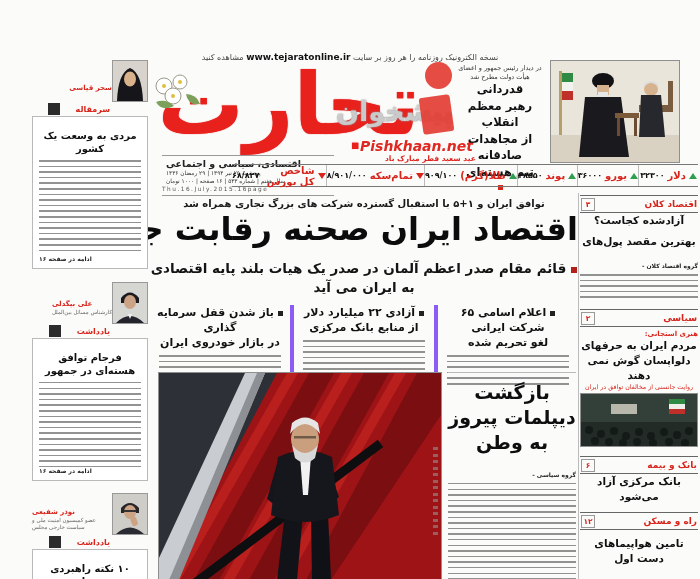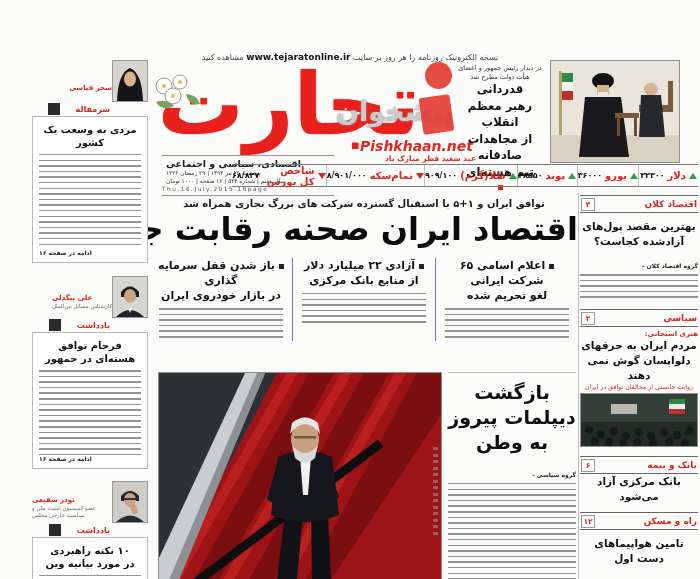--- a/index.html
+++ b/index.html
@@ -37,21 +37,21 @@
   .arr{width:0;height:0;border-left:4px solid transparent;border-right:4px solid transparent;}
   .arr.up{border-bottom:6px solid #2e9e4f;}
   .arr.down{border-top:6px solid #d8251c;}
   
   .main-kicker{font-size:10px;font-weight:bold;color:#1a1a1a;}
   .main-title{font-size:32px;font-weight:bold;color:#0c0c0c;white-space:nowrap;line-height:40px;}
   .main-sub{font-size:13.5px;font-weight:bold;color:#141414;}
   .sqr{display:inline-block;width:6px;height:6px;background:#b3201a;margin-left:5px;}
   .sqb{display:inline-block;width:5px;height:5px;background:#222;margin-left:4px;}
   .b3{display:flex;direction:rtl;}
-  .b3 .cell{flex:1;border-left:1px solid #8b5cf6;padding:0 6px;}
+  .b3 .cell{flex:1;border-left:4px solid #8b5cf6;padding:0 6px;}
   .b3 .cell:last-child{border-left:none;}
   .b3 .t{font-size:11px;font-weight:bold;color:#111;line-height:15px;text-align:center;}
   .bars{background:repeating-linear-gradient(to bottom,#6f6f6f 0 1.5px,transparent 1.5px 5.6px);
         opacity:.75;}
   .leadin{font-size:6px;font-weight:bold;color:#222;line-height:7px;}
   
   .zarif-title{font-size:19px;font-weight:bold;color:#0e0e0e;line-height:25px;}
   
   .sb{width:118px;}
   .sb-head{display:flex;direction:ltr;align-items:center;border-top:1px solid #666;
@@ -64,21 +64,21 @@
   .sb-subline{font-size:6.3px;color:#d8251c;text-align:center;}
   
   .lc{width:116px;}
   .lc-author{display:flex;direction:rtl;align-items:center;}
   .lc-photo{width:34px;height:40px;border:1px solid #999;background:#ddd;flex:0 0 auto;overflow:hidden;}
   .lc-name{font-size:7px;font-weight:bold;color:#d8251c;text-align:left;line-height:9px;}
   .lc-role{font-size:5.5px;color:#666;text-align:left;line-height:7px;}
   .lc-tag{display:flex;direction:rtl;align-items:center;gap:16px;padding-right:38px;height:14px;}
   .lc-tag .lbl{font-size:8px;font-weight:bold;color:#d8251c;}
   .lc-tag .blk{width:12px;height:12px;background:#2b2b2b;}
-  .lc-box{border:1px solid #b9b9b9;background:#fff;padding:6px 6px 5px;}
+  .lc-box{border:1px solid #b9b9b9;background:#fff;padding:12px 6px 5px;}
   .lc-title{font-size:10px;font-weight:bold;color:#101010;text-align:center;line-height:13px;}
   .lc-foot{font-size:6px;font-weight:bold;color:#222;text-align:left;line-height:8px;}
 </style>
 </head>
 <body>
 
 <div class="abs topline" style="top:52px;left:135px;width:430px;text-align:center;">
   <span>نسخه الکترونیک روزنامه را هر روز بر سایت</span>
   <b>www.tejaratonline.ir</b>
   <span>مشاهده کنید</span>
@@ -177,20 +177,23 @@
     <span class="lbl">شاخص کل بورس</span>
     <span class="val">۶۸/۸۲۷</span>
   </div>
 </div>
 
 <div class="abs hair" style="top:193px;left:578px;width:1px;height:386px;"></div>
 
 <div class="abs" style="top:192px;left:150px;width:428px;">
   <div class="main-kicker c" style="margin-top:6px;">توافق ایران و ۱+۵ با استقبال گسترده شرکت های بزرگ تجاری همراه شد</div>
   <div class="main-title c">اقتصاد ایران صحنه رقابت جهان</div>
+  <div class="c" style="margin-top:9px;">
+    <span class="sqr"></span><span class="main-sub">قائم مقام صدر اعظم آلمان در صدر یک هیات بلند پایه اقتصادی به ایران می آید</span>
+  </div>
   <div class="b3" style="margin-top:9px;">
     <div class="cell">
       <div class="t"><span class="sqb"></span><span>اعلام اسامی ۶۵ شرکت ایرانی</span></div>
       <div class="t">لغو تحریم شده</div>
       <div class="bars" style="height:33px;margin:5px 3px 0;"></div>
     </div>
     <div class="cell">
       <div class="t"><span class="sqb"></span><span>آزادی ۲۲ میلیارد دلار</span></div>
       <div class="t">از منابع بانک مرکزی</div>
       <div class="bars" style="height:33px;margin:5px 3px 0;"></div>
@@ -249,22 +252,22 @@
   </div>
 </div>
 
 <div class="abs sb" style="top:195px;left:580px;">
 
   <div>
     <div class="sb-head">
       <div class="sb-num">۳</div>
       <div class="sb-lbl">اقتصاد کلان</div>
     </div>
+    <div class="sb-title">آزادشده کجاست؟</div>
     <div class="sb-title" style="margin-top:6px;">بهترین مقصد پول‌های</div>
-    <div class="sb-title">آزادشده کجاست؟</div>
     <div style="margin-top:4px;">
       <span class="leadin">گروه اقتصاد کلان -</span>
       <div class="bars" style="height:28px;margin-top:2px;"></div>
     </div>
   </div>
 
   <div style="margin-top:7px;">
     <div class="sb-head">
       <div class="sb-num">۲</div>
       <div class="sb-lbl">سیاسی</div>

